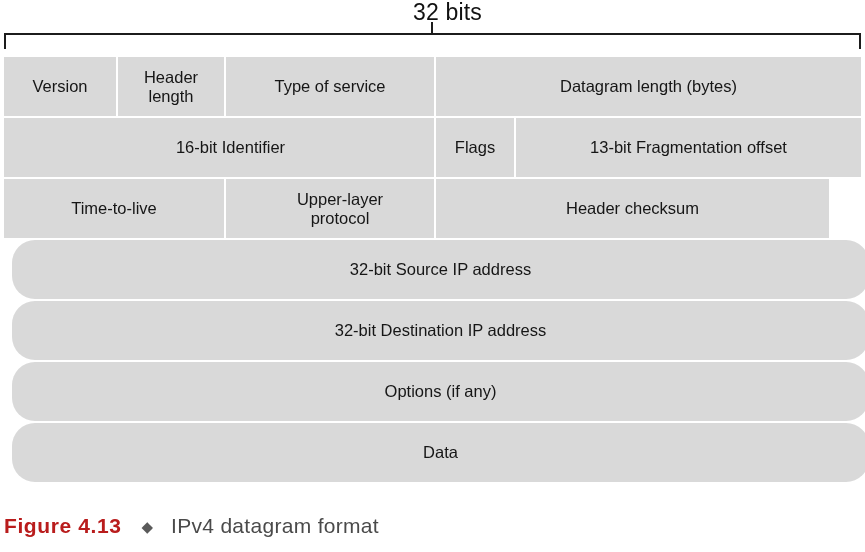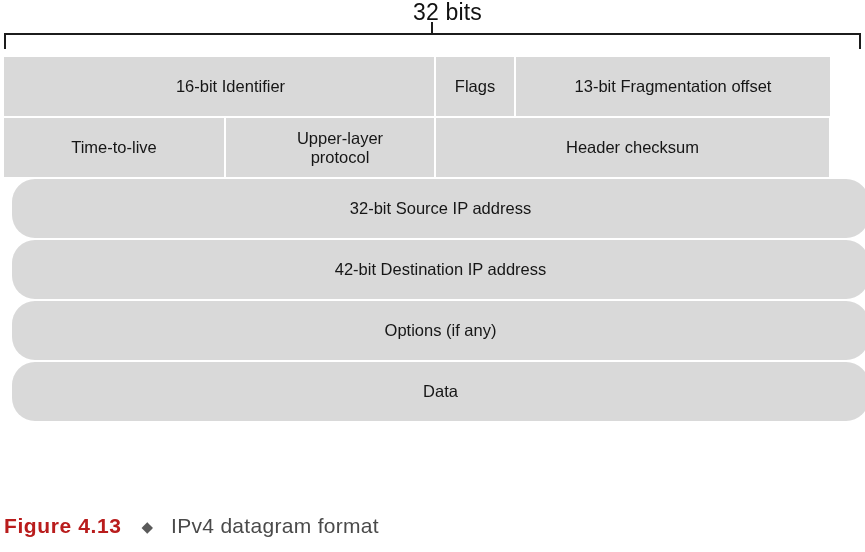--- a/index.html
+++ b/index.html
@@ -101,21 +101,21 @@
   }
 
   
   .c-version      { left: 0px;   width: 112px; }
   .c-hlen         { left: 114px; width: 106px; }
   .c-tos          { left: 222px; width: 208px; }
   .c-dglen        { left: 432px; width: 425px; }
   
   .c-ident        { left: 0px;   width: 430px; padding-left: 27px; }
   .c-flags        { left: 432px; width: 78px;  }
-  .c-fragoff      { left: 512px; width: 314px; }
+  .c-fragoff      { left: 512px; width: 345px; }
   
   .c-ttl          { left: 0px;   width: 220px; }
   .c-ulp          { left: 222px; width: 208px; padding-left: 24px; }
   .c-cksum        { left: 432px; width: 393px; }
   
   .c-full         { left: 8px;   width: 857px; border-radius: 23px; }
 
   
   #figure-caption {
     position: absolute;
@@ -150,20 +150,37 @@
 <div id="width-indicator">
   <div id="bits-label">32 bits</div>
   <div id="bracket-tick-center"></div>
   <div id="bracket-line"></div>
   <div id="bracket-tick-left"></div>
   <div id="bracket-tick-right"></div>
 </div>
 
 <div id="datagram">
 
+  <div class="dg-row">
+    <div class="dg-cell c-version">
+      <span>Version</span>
+    </div>
+    <div class="dg-cell c-hlen">
+      <div>
+        <span>Header</span>
+        <span>length</span>
+      </div>
+    </div>
+    <div class="dg-cell c-tos">
+      <span>Type of service</span>
+    </div>
+    <div class="dg-cell c-dglen">
+      <span>Datagram length (bytes)</span>
+    </div>
+  </div>
 
   <div class="dg-row">
     <div class="dg-cell c-ident">
       <span>16-bit Identifier</span>
     </div>
     <div class="dg-cell c-flags">
       <span>Flags</span>
     </div>
     <div class="dg-cell c-fragoff">
       <span>13-bit Fragmentation offset</span>
@@ -186,21 +203,21 @@
   </div>
 
   <div class="dg-row">
     <div class="dg-cell c-full">
       <span>32-bit Source IP address</span>
     </div>
   </div>
 
   <div class="dg-row">
     <div class="dg-cell c-full">
-      <span>42-bit Destination IP address</span>
+      <span>32-bit Destination IP address</span>
     </div>
   </div>
 
   <div class="dg-row">
     <div class="dg-cell c-full">
       <span>Options (if any)</span>
     </div>
   </div>
 
   <div class="dg-row">

